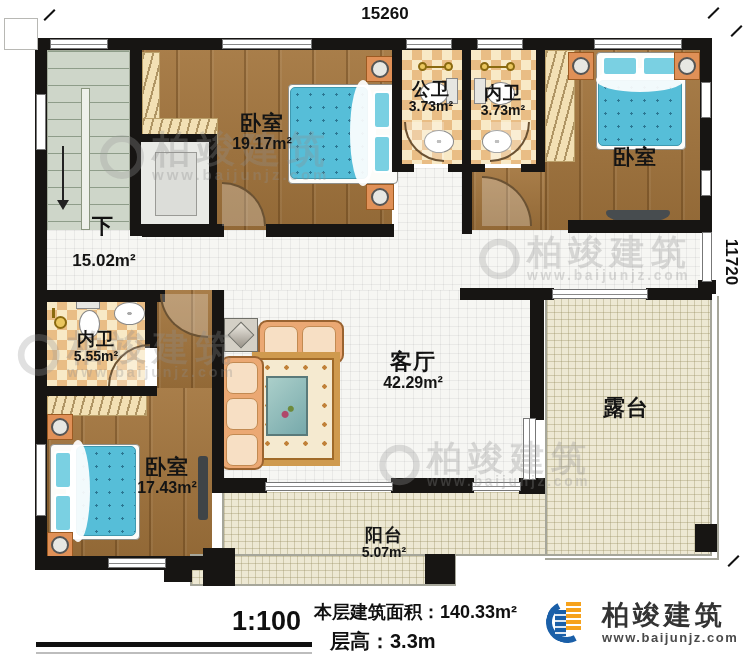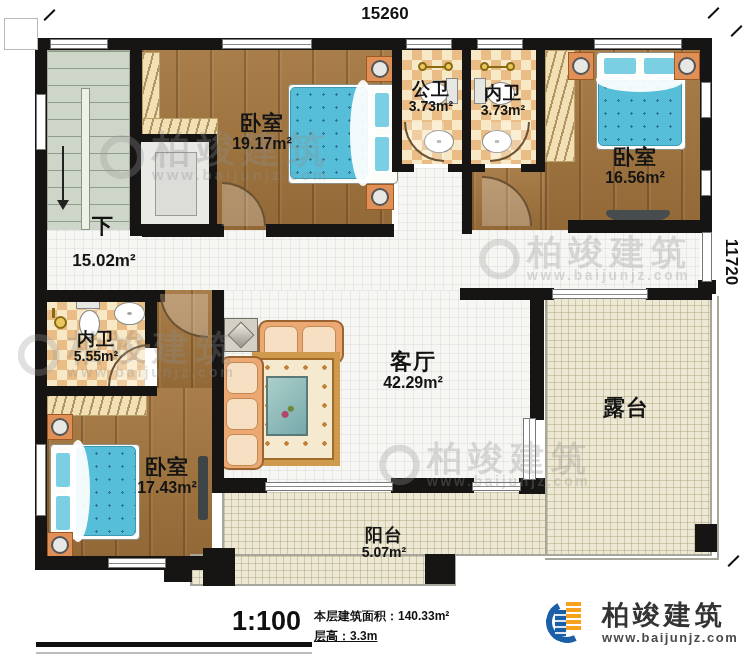--- a/index.html
+++ b/index.html
@@ -79,22 +79,22 @@
   .wm{position:absolute;display:flex;align-items:center;gap:8px;opacity:.30;z-index:25;color:#8f8f8f;white-space:nowrap;}
   .wmring{display:inline-block;width:30px;height:30px;border:7px solid #9a9a9a;border-radius:50%;}
   .wmtext{font-size:38px;font-weight:bold;letter-spacing:7px;line-height:1;}
   .wmurl{font-size:15px;font-weight:bold;letter-spacing:3px;margin-top:-2px;}
   
   #footer{position:absolute;left:0;top:594px;width:750px;height:70px;background:#fff;}
   .ftitle{position:absolute;left:36px;top:4px;font-size:33px;font-weight:bold;color:#101010;letter-spacing:3px;}
   .funder1{position:absolute;left:36px;top:48px;width:276px;height:5px;background:#101010;}
   .funder2{position:absolute;left:36px;top:58px;width:276px;height:2px;background:#bdbdbd;}
   .fscale{position:absolute;left:232px;top:12px;font-size:27px;font-weight:bold;color:#101010;}
-  .farea{position:absolute;left:314px;top:14px;font-size:12px;font-weight:bold;color:#101010;}
-  .fheight{position:absolute;left:314px;top:34px;font-size:12px;font-weight:bold;color:#101010;text-decoration:underline;}
+  .farea{position:absolute;left:314px;top:6px;font-size:18px;font-weight:bold;color:#101010;}
+  .fheight{position:absolute;left:330px;top:34px;font-size:20px;font-weight:bold;color:#101010;}
   .logo{position:absolute;left:546px;top:4px;display:flex;align-items:center;gap:8px;}
   .lglyph{position:relative;width:48px;height:50px;}
   .swoosh{position:absolute;left:0;top:3px;width:42px;height:42px;border:6px solid transparent;
     border-left-color:#1a5fa8;border-bottom-color:#1a5fa8;border-radius:50%;transform:rotate(18deg);box-sizing:border-box;}
   .bldgo{position:absolute;left:20px;top:4px;width:15px;height:30px;background:#f6a21c;
     background-image:repeating-linear-gradient(180deg,transparent 0 4px,#fff 4px 6px);}
   .bldgb{position:absolute;left:9px;top:12px;width:11px;height:26px;background:#1a5fa8;
     background-image:repeating-linear-gradient(180deg,transparent 0 4px,rgba(255,255,255,.85) 4px 6px);}
   .lname{font-size:27px;font-weight:bold;color:#333;letter-spacing:4px;line-height:1.05;}
   .lurl{font-size:13px;font-weight:bold;color:#4a4a4a;letter-spacing:1.5px;}
@@ -283,21 +283,20 @@
   <div class="rl small" style="left:398px;top:80px;width:66px">
     <div class="rn">公卫</div>
     <div class="ra">3.73m²</div>
   </div>
   <div class="rl small" style="left:468px;top:84px;width:70px">
     <div class="rn">内卫</div>
     <div class="ra">3.73m²</div>
   </div>
   <div class="rl" style="left:565px;top:146px;width:140px">
     <div class="rn">卧室</div>
-    <div class="ra">16.56m²</div>
   </div>
   <div class="rl" style="left:44px;top:252px;width:120px">
     <div class="ra" style="font-size:17px">15.02m²</div>
   </div>
   <div class="downlbl" style="left:92px;top:212px">下</div>
   <div class="rl small" style="left:46px;top:330px;width:100px">
     <div class="rn">内卫</div>
     <div class="ra">5.55m²</div>
   </div>
   <div class="rl" style="left:112px;top:456px;width:110px">

